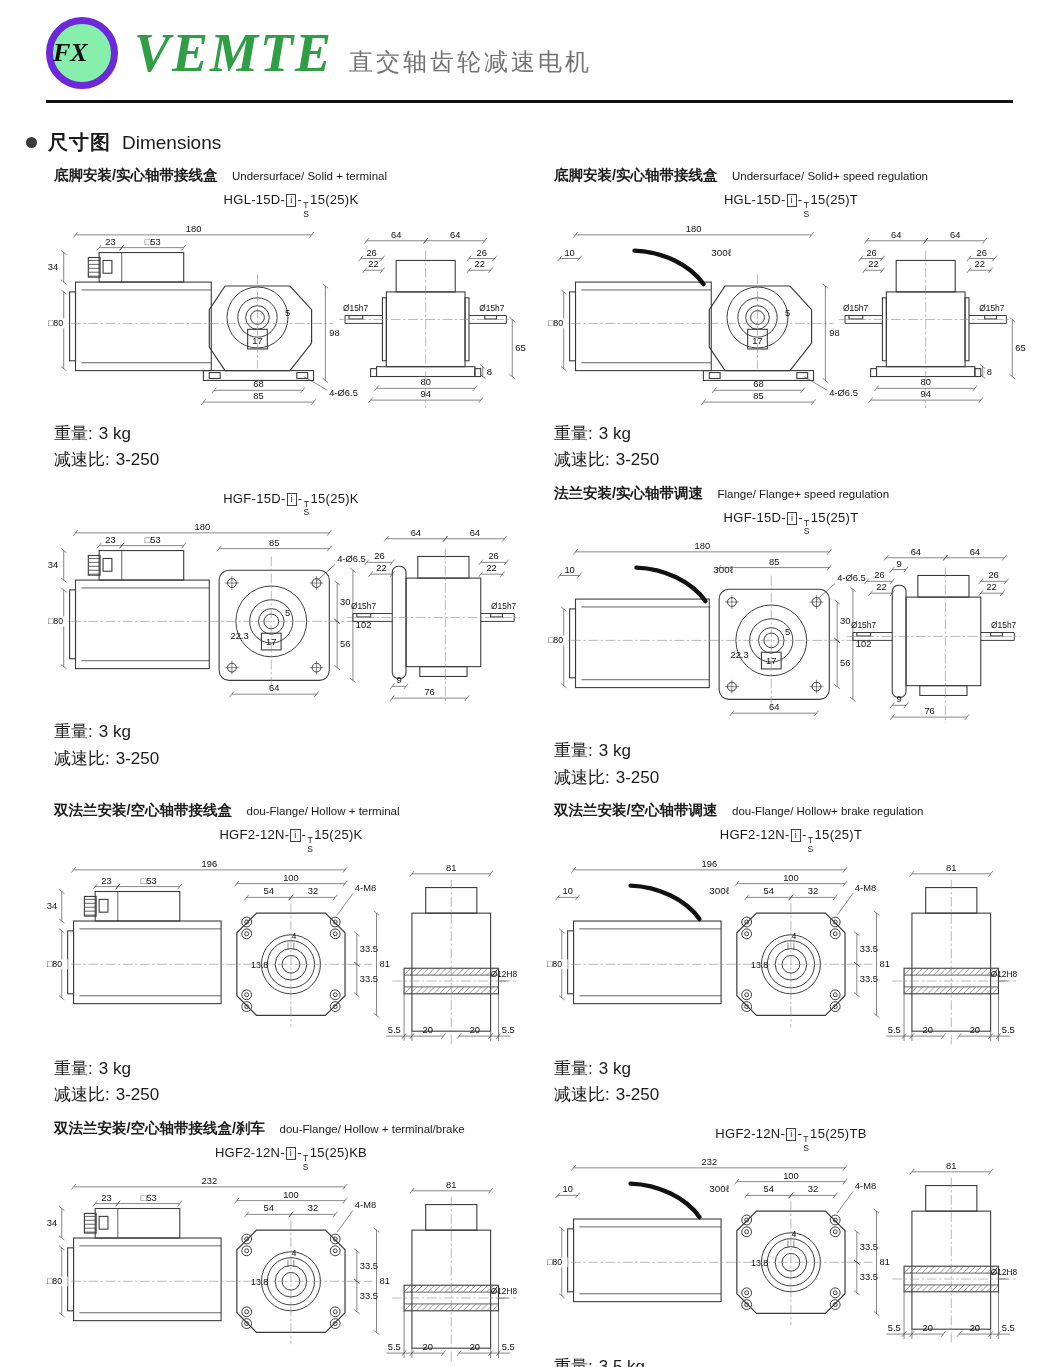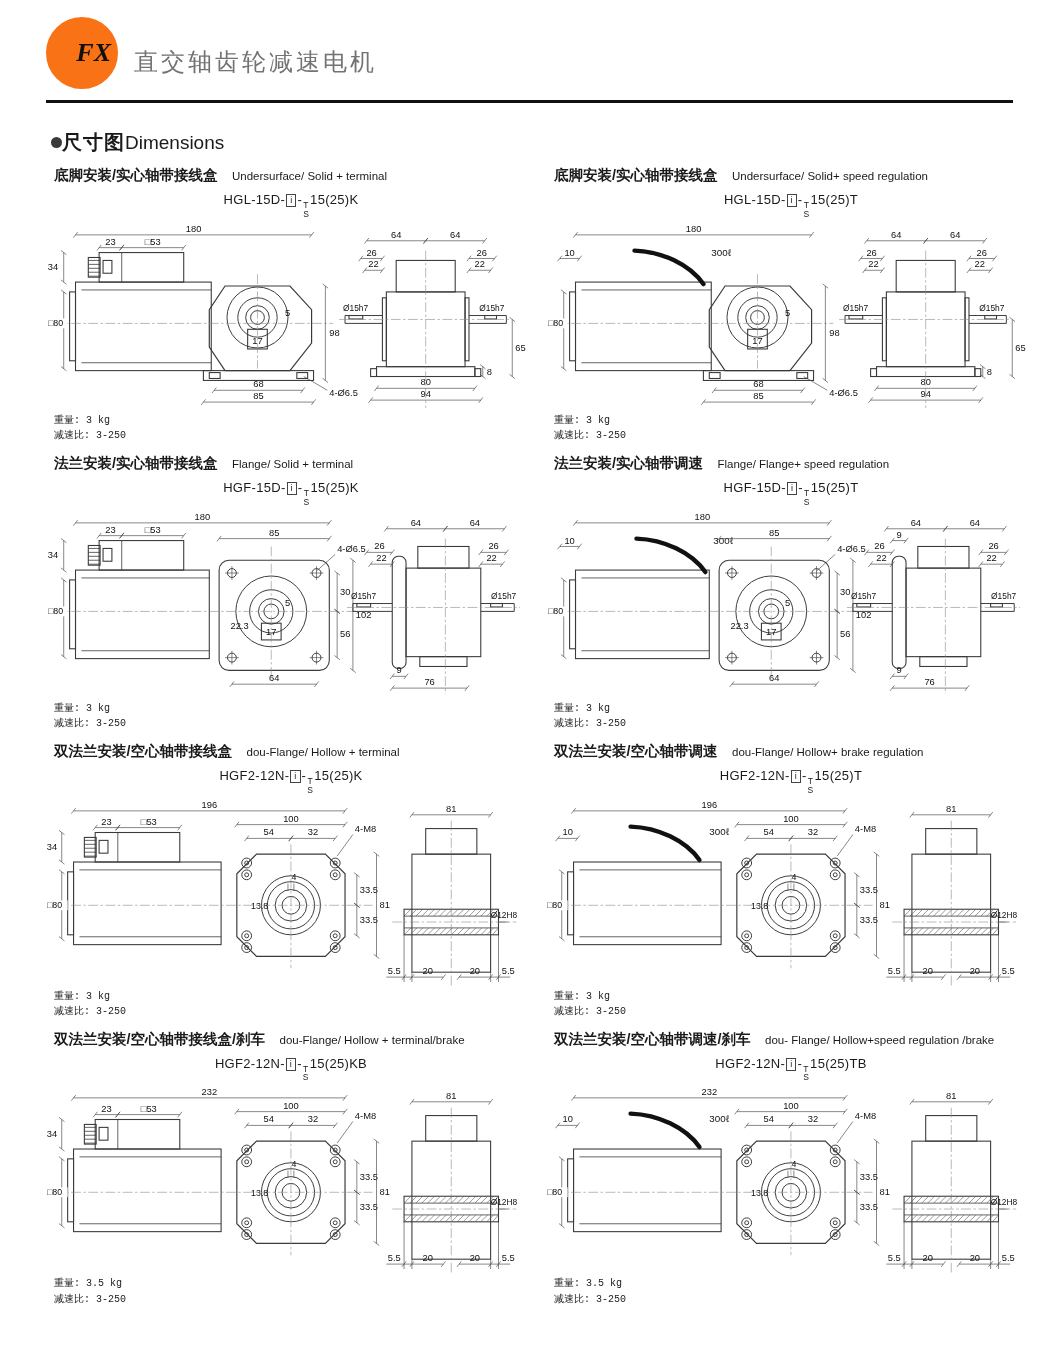--- a/index.html
+++ b/index.html
@@ -1,50 +1,51 @@
 <!DOCTYPE html>
 <html><head>
 <meta charset="utf-8">
 <style>
   html,body{margin:0;padding:0;background:#fff;}
   body{width:1059px;height:1367px;box-sizing:border-box;padding-top:16px;
        font-family:"Liberation Sans",sans-serif;color:#1a1a1a;overflow:hidden;}
   .hdr{display:flex;align-items:center;gap:16px;padding:0 46px;height:74px;}
-  .logo{width:58px;height:58px;border-radius:50%;background:#f97316;border:7px solid #f97316;
-        display:flex;align-items:center;justify-content:flex-end;flex:0 0 auto;}
+  .logo{width:58px;height:58px;border-radius:50%;background:#86efac;border:7px solid #6d28d9;
+        display:flex;align-items:center;justify-content:flex-start;flex:0 0 auto;}
   .logo-fx{font-family:"Liberation Serif",serif;font-style:italic;font-weight:bold;font-size:26px;color:#111;}
   .brand{font-family:"Liberation Serif",serif;font-style:italic;font-weight:bold;font-size:54px;
          color:#2f9e45;letter-spacing:2px;line-height:1;}
   .brand-sub{font-size:24px;color:#737373;margin-top:18px;letter-spacing:3px;}
   .rule{height:3px;background:#111;margin:10px 46px 0;}
-  .ptitle{display:flex;align-items:center;padding:26px 51px 6px;}
+  .ptitle{display:flex;align-items:center;gap:11px;padding:26px 26px 6px;}
   .dot{width:11px;height:11px;border-radius:50%;background:#3a3a3a;flex:0 0 auto;}
   .pt-zh{font-size:20px;font-weight:bold;letter-spacing:1px;}
   .pt-en{font-size:19px;}
   .grid{display:grid;grid-template-columns:1fr 1fr;column-gap:12px;row-gap:6px;padding:0 40px;}
   .panel{padding:4px 0 0 14px;}
   .t-zh{font-size:14.5px;font-weight:bold;}
   .t-en{font-size:11.5px;margin-left:10px;}
   .model{font-size:13px;margin-top:7px;letter-spacing:.3px;text-align:center;}
   .mbox{display:inline-block;border:1px solid #444;font-size:9px;line-height:1;
         padding:1px 3px;margin:0 1px;vertical-align:1px;}
   .frac{display:inline-flex;flex-direction:column;align-items:center;font-size:8.5px;
         line-height:1.05;vertical-align:-4px;margin:0 1px;}
   svg.drawing{width:482px;height:192px;display:block;margin-top:2px;margin-left:-8px;}
   svg.drawing text{font-family:"Liberation Sans",sans-serif;}
-  .meta{font-size:10px;line-height:1.55;margin-top:0;font-family:Liberation Mono, monospace;}
+  .meta{font-size:17px;line-height:1.55;margin-top:8px;}
   .meta span:first-child{margin-right:6px;}
 </style>
 </head>
 <body>
 
 <header class="hdr">
   <div class="logo">
     <span class="logo-fx">FX</span>
   </div>
+  <div class="brand">VEMTE</div>
   <div class="brand-sub">直交轴齿轮减速电机</div>
 </header>
 <div class="rule"></div>
 
 <div class="ptitle">
   <span class="dot"></span>
   <span class="pt-zh">尺寸图</span>
   <span class="pt-en">Dimensions</span>
 </div>
 
@@ -307,24 +308,20 @@
         <line x1="439.8" y1="184.8" x2="444.2" y2="179.2" stroke="#444" stroke-width="0.65"></line>
         <text x="386" y="179" text-anchor="middle" font-size="9.5" fill="#111">94</text>
       </svg>
     <div class="meta">
       <div><span>重量:</span><span>3 kg</span></div>
       <div><span>减速比:</span><span>3-250</span></div>
     </div>
   </section>
 
   <section class="panel">
-    <div class="sec-head">
-      <span class="t-zh">法兰安装/实心轴带接线盒</span>
-      <span class="t-en">Flange/ Solid + terminal</span>
-    </div>
     <div class="model">
       <span>HGF-15D-</span><span class="mbox">i</span><span>-</span><span class="frac">
           <span>T</span>
           <span>S</span>
         </span><span>15(25)K</span>
     </div>
     <svg class="drawing" viewBox="0 0 490 195">
         <rect x="30" y="62" width="136" height="90" rx="0" fill="none" stroke="#3a3a3a" stroke-width="1.1"></rect>
         <line x1="36" y1="70" x2="166" y2="70" stroke="#3a3a3a" stroke-width="0.8"></line>
         <line x1="36" y1="144" x2="166" y2="144" stroke="#3a3a3a" stroke-width="0.8"></line>
@@ -1074,24 +1071,20 @@
         <text x="436" y="180" text-anchor="middle" font-size="9.5" fill="#111">20</text>
         <text x="470" y="180" text-anchor="middle" font-size="9.5" fill="#111">5.5</text>
       </svg>
     <div class="meta">
       <div><span>重量:</span><span>3.5 kg</span></div>
       <div><span>减速比:</span><span>3-250</span></div>
     </div>
   </section>
 
   <section class="panel">
-    <div class="sec-head">
-      <span class="t-zh">双法兰安装/空心轴带调速/刹车</span>
-      <span class="t-en">dou- Flange/ Hollow+speed regulation /brake</span>
-    </div>
     <div class="model">
       <span>HGF2-12N-</span><span class="mbox">i</span><span>-</span><span class="frac">
           <span>T</span>
           <span>S</span>
         </span><span>15(25)TB</span>
     </div>
     <svg class="drawing" viewBox="0 0 490 195">
         <rect x="28" y="66" width="150" height="84" rx="0" fill="none" stroke="#3a3a3a" stroke-width="1.1"></rect>
         <line x1="34" y1="74" x2="178" y2="74" stroke="#3a3a3a" stroke-width="0.8"></line>
         <line x1="34" y1="142" x2="178" y2="142" stroke="#3a3a3a" stroke-width="0.8"></line>

